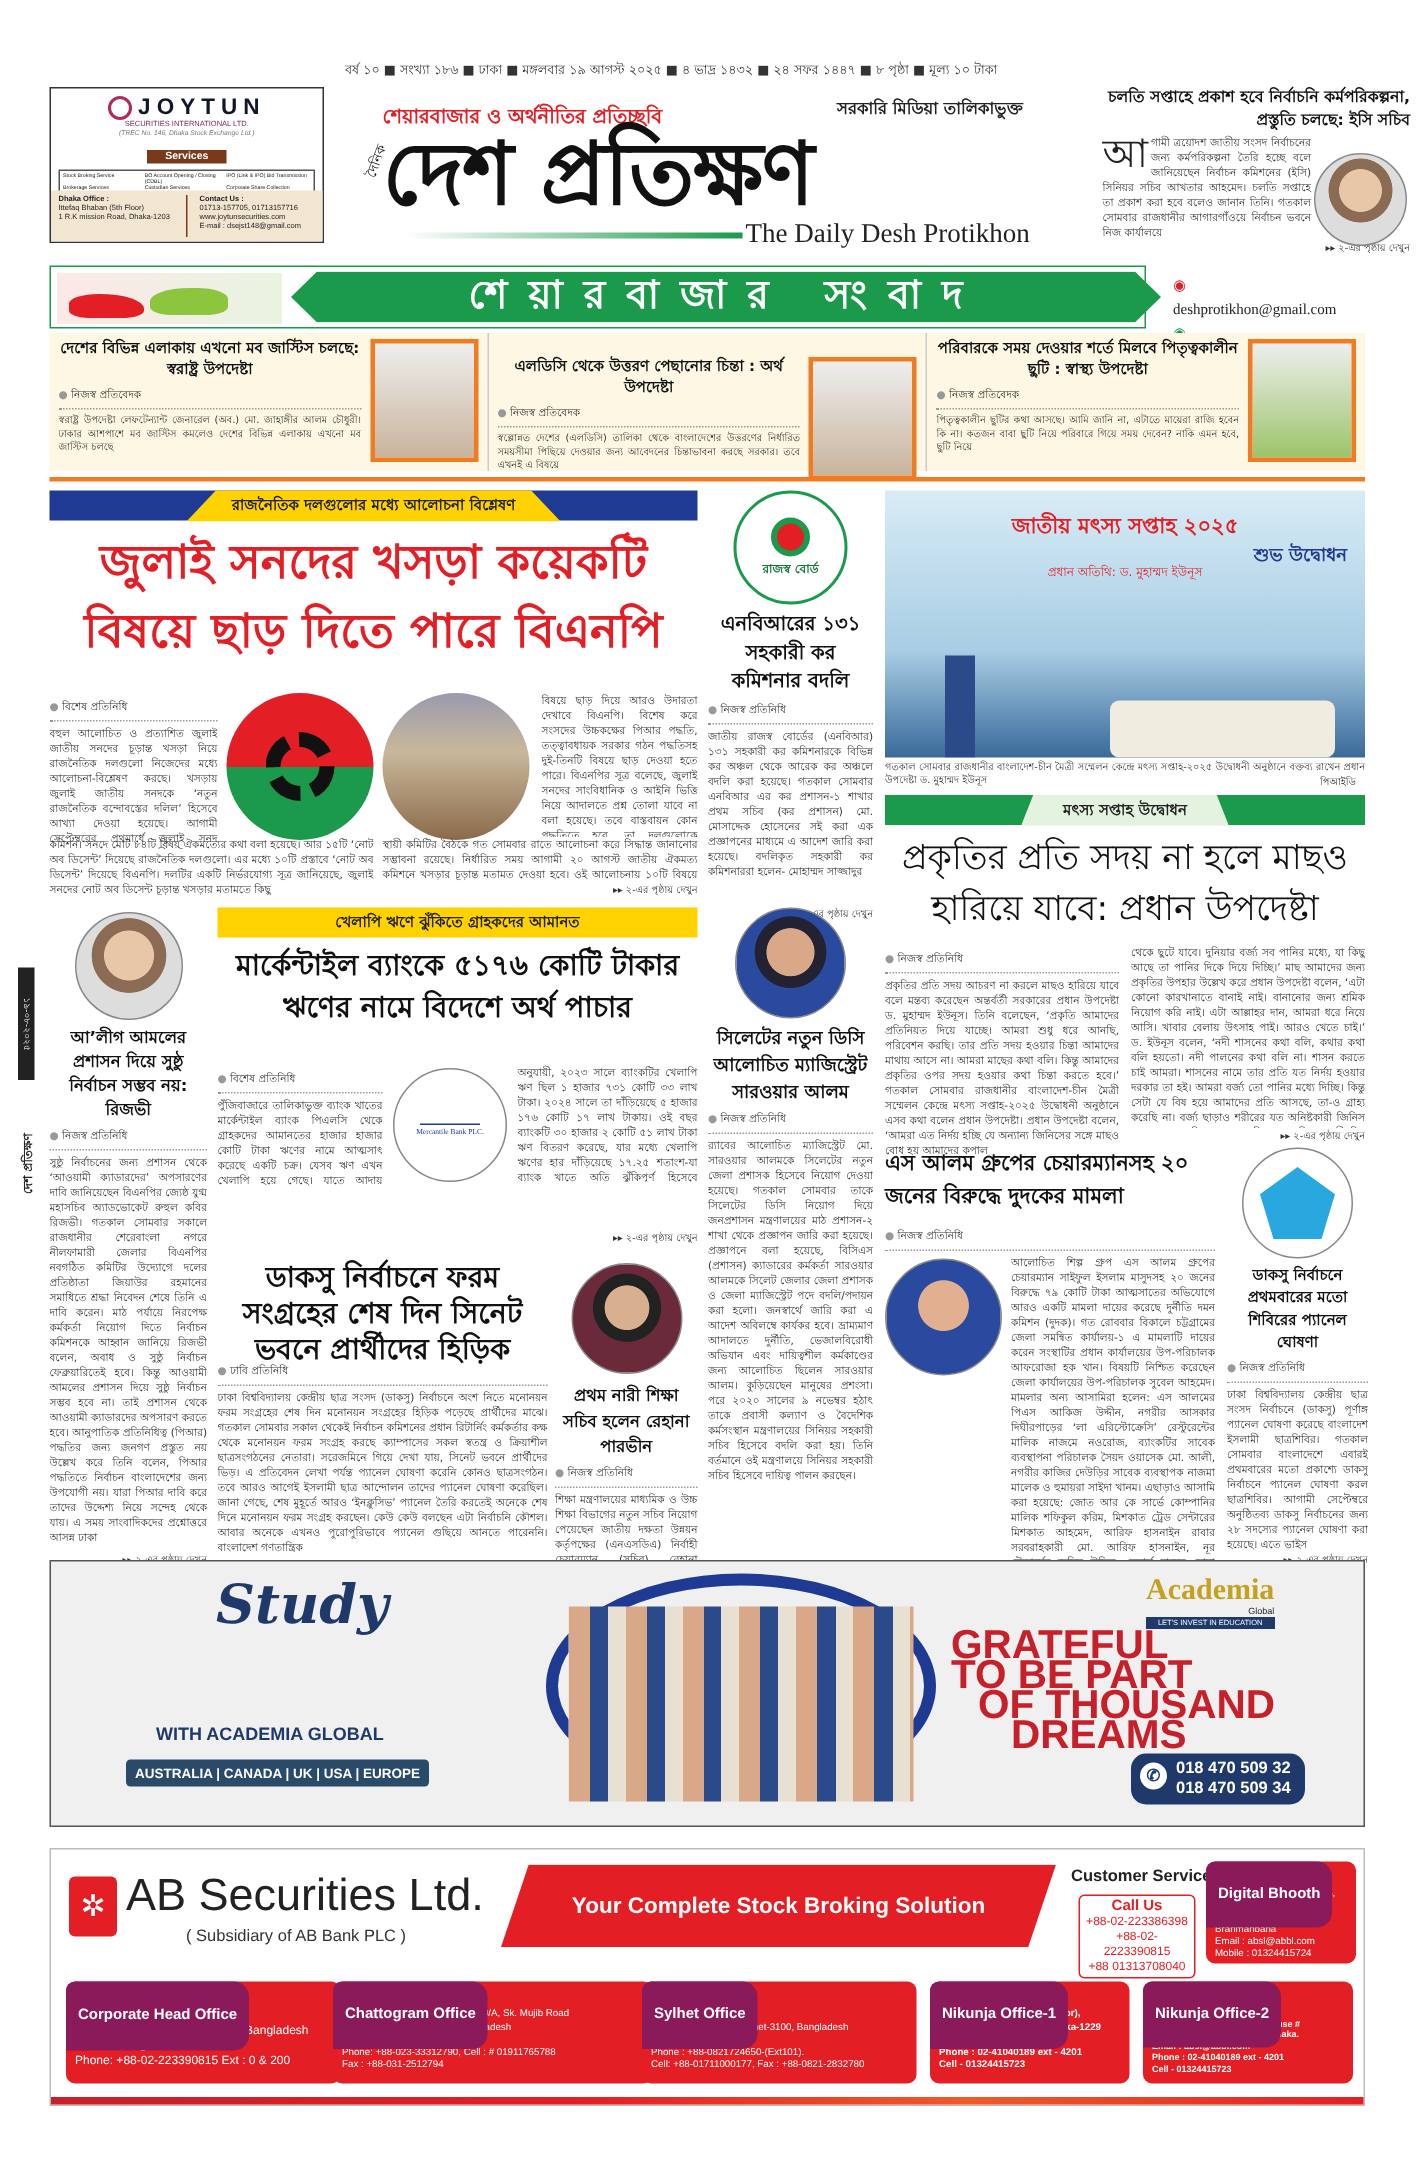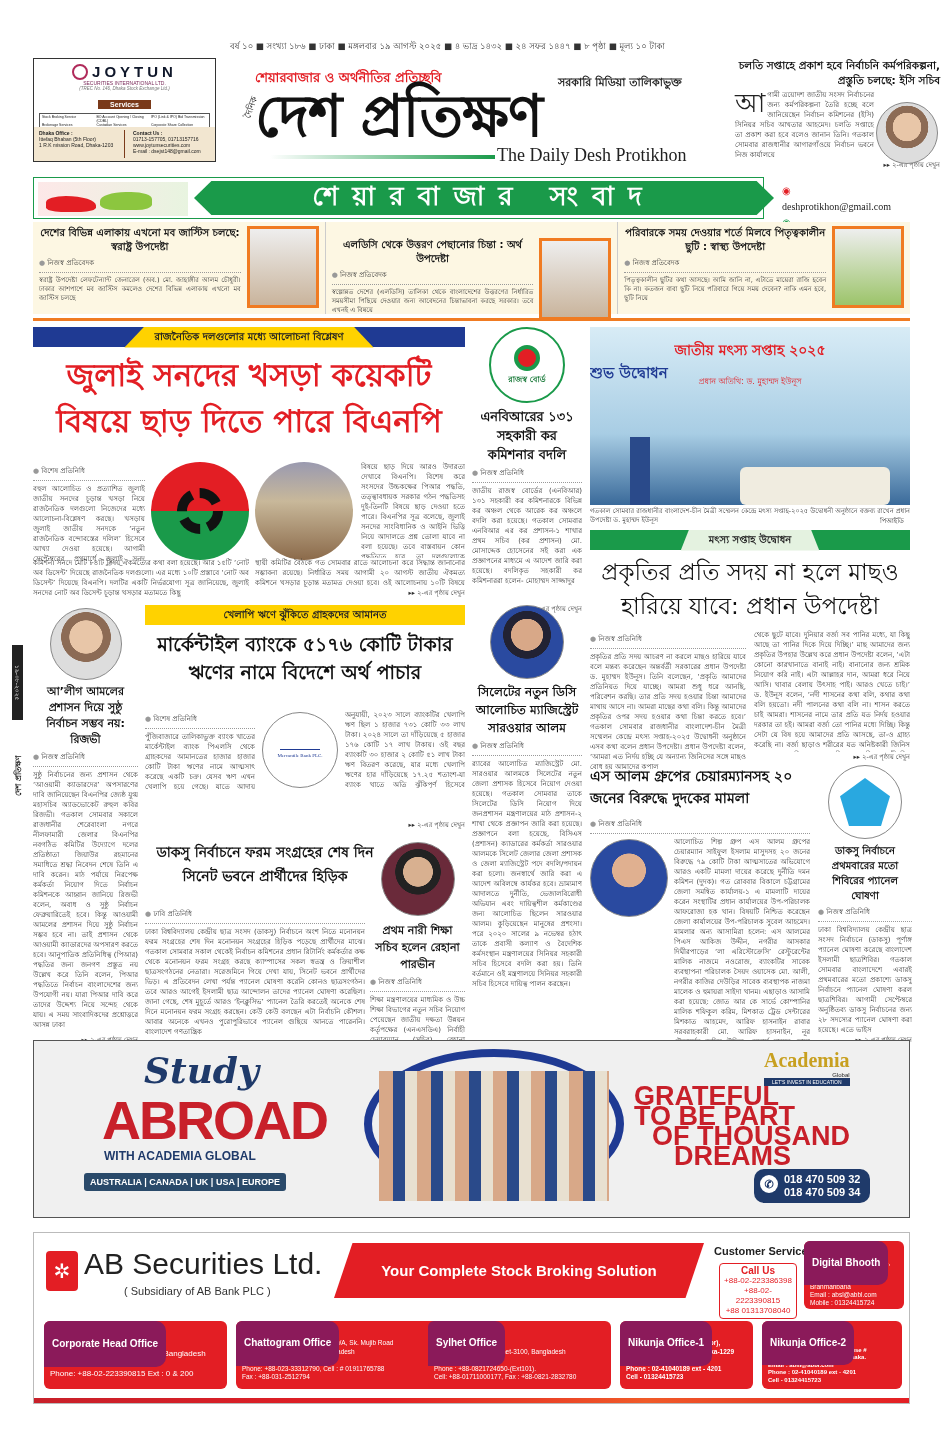--- a/index.html
+++ b/index.html
@@ -53,21 +53,21 @@
   <div style="flex:1">
         <div style="font-weight:bold">Contact Us :</div>
         <div>01713-157705, 01713157716</div>
         <div>www.joytunsecurities.com</div>
         <div>E-mail : dsejst148@gmail.com</div>
       </div>
  </div>
 </div>
 
 <div class="abs" style="left:255px;top:68px;font-size:13px;font-weight:bold;color:#e31e24">শেয়ারবাজার ও অর্থনীতির প্রতিচ্ছবি</div>
-<div class="abs" style="left:558px;top:74px;font-size:11px;font-weight:bold;color:#222">সরকারি মিডিয়া তালিকাভুক্ত</div>
+<div class="abs" style="left:558px;top:64px;font-size:11px;font-weight:bold;color:#222">সরকারি মিডিয়া তালিকাভুক্ত</div>
 <div class="abs" style="left:240px;top:100px;font-size:9px;transform:rotate(-70deg);color:#111">দৈনিক</div>
 <div class="abs" style="left:255px;top:80px;width:460px;font-size:58px;font-weight:900;line-height:72px;color:#111;letter-spacing:-1px">দেশ প্রতিক্ষণ</div>
 <div class="abs" style="left:270px;top:155px;width:225px;height:4px;background:linear-gradient(90deg,#fff,#1a9a4a)"></div>
 <div class="abs" style="left:497px;top:145px;font-family:'Liberation Serif',serif;font-size:18px;color:#222">The Daily Desh Protikhon</div>
 
 <div class="abs" style="left:735px;top:58px;width:205px">
  <div style="font-size:10.5px;font-weight:bold;text-align:right;line-height:15px;color:#111">চলতি সপ্তাহে প্রকাশ হবে নির্বাচনি কর্মপরিকল্পনা, প্রস্তুতি চলছে: ইসি সচিব</div>
  <div style="position:relative;margin-top:2px">
   <div class="photo" style="position:absolute;right:2px;top:12px;width:62px;height:62px"></div>
   <span style="float:left;font-size:26px;line-height:26px;margin-right:2px">আ</span>
@@ -145,21 +145,21 @@
   <div style="font-size:8px;font-weight:bold;color:#1a7a3a;margin-top:2px">রাজস্ব বোর্ড</div>
  </div>
  <div class="hl" style="font-size:13px;line-height:19px;font-weight:bold;margin-top:4px">এনবিআরের ১৩১ সহকারী কর কমিশনার বদলি</div>
  <div class="byline">নিজস্ব প্রতিনিধি</div>
  <div class="t" style="height:118px;overflow:hidden">জাতীয় রাজস্ব বোর্ডের (এনবিআর) ১৩১ সহকারী কর কমিশনারকে বিভিন্ন কর অঞ্চল থেকে আরেক কর অঞ্চলে বদলি করা হয়েছে। গতকাল সোমবার এনবিআর এর কর প্রশাসন-১ শাখার প্রথম সচিব (কর প্রশাসন) মো. মোসাদ্দেক হোসেনের সই করা এক প্রজ্ঞাপনের মাধ্যমে এ আদেশ জারি করা হয়েছে। বদলিকৃত সহকারী কর কমিশনাররা হলেন- মোহাম্মদ সাজ্জাদুর</div>
  <span class="more">২-এর পৃষ্ঠায় দেখুন</span>
 </div>
 
 <div class="abs" style="left:590px;top:327px;width:320px;height:178px;background:linear-gradient(#d8ecf6,#a8cde4 60%,#3a6a9a);overflow:hidden">
  <div style="position:absolute;left:0;right:0;top:12px;text-align:center;color:#e31e24;font-size:14px;font-weight:bold">জাতীয় মৎস্য সপ্তাহ ২০২৫</div>
- <div style="position:absolute;left:0;right:12px;top:34px;text-align:left;color:#1f3a93;font-size:15px;font-weight:bold">শুভ উদ্বোধন</div>
+ <div style="position:absolute;left:0;right:12px;top:34px;text-align:right;color:#1f3a93;font-size:12px;font-weight:bold">শুভ উদ্বোধন</div>
  <div style="position:absolute;left:0;right:0;top:48px;text-align:center;color:#e31e24;font-size:8px">প্রধান অতিথি: ড. মুহাম্মদ ইউনূস</div>
  <div style="position:absolute;left:40px;top:110px;width:20px;height:68px;background:#2a4a8a"></div>
  <div style="position:absolute;left:150px;top:140px;width:150px;height:38px;background:#f0ece0;border-radius:6px"></div>
 </div>
 <div class="abs t" style="left:590px;top:507px;width:320px;font-size:6.5px;line-height:9px">গতকাল সোমবার রাজধানীর বাংলাদেশ-চীন মৈত্রী সম্মেলন কেন্দ্রে মৎস্য সপ্তাহ-২০২৫ উদ্বোধনী অনুষ্ঠানে বক্তব্য রাখেন প্রধান উপদেষ্টা ড. মুহাম্মদ ইউনূস</div>
 <div class="abs" style="left:880px;top:516px;font-size:6.5px">পিআইডি</div>
 
 <div class="abs" style="left:590px;top:530px;width:320px;height:20px;background:#1a9a4a;display:flex;align-items:center;justify-content:center">
  <span style="background:#e4f2e0;padding:2px 28px;font-size:10px;font-weight:bold;clip-path:polygon(6% 0,94% 0,100% 100%,0 100%)">মৎস্য সপ্তাহ উদ্বোধন</span>
 </div>
@@ -224,38 +224,37 @@
 <div class="abs" style="left:818px;top:765px;width:94px">
  <div style="width:74px;height:74px;margin:0 auto;border-radius:50%;border:1px solid #888;display:flex;align-items:center;justify-content:center">
   <div style="width:50px;height:48px;background:#29a8e0;clip-path:polygon(50% 0,100% 38%,82% 100%,18% 100%,0 38%)"></div>
  </div>
  <div class="hl" style="font-size:10px;line-height:15px;font-weight:bold;margin-top:4px">ডাকসু নির্বাচনে প্রথমবারের মতো শিবিরের প্যানেল ঘোষণা</div>
  <div class="byline">নিজস্ব প্রতিনিধি</div>
  <div class="t" style="height:110px;overflow:hidden">ঢাকা বিশ্ববিদ্যালয় কেন্দ্রীয় ছাত্র সংসদ নির্বাচনে (ডাকসু) পূর্ণাঙ্গ প্যানেল ঘোষণা করেছে বাংলাদেশ ইসলামী ছাত্রশিবির। গতকাল সোমবার বাংলাদেশে এবারই প্রথমবারের মতো প্রকাশ্যে ডাকসু নির্বাচনে প্যানেল ঘোষণা করল ছাত্রশিবির। আগামী সেপ্টেম্বরে অনুষ্ঠিতব্য ডাকসু নির্বাচনের জন্য ২৮ সদস্যের প্যানেল ঘোষণা করা হয়েছে। এতে ভাইস</div>
  <span class="more">২-এর পৃষ্ঠায় দেখুন</span>
 </div>
 
-<div class="abs hl" style="left:155px;top:840px;width:220px;font-size:14px;line-height:24px;font-weight:bold">ডাকসু নির্বাচনে ফরম সংগ্রহের শেষ দিন সিনেট ভবনে প্রার্থীদের হিড়িক</div>
+<div class="abs hl" style="left:145px;top:840px;width:220px;font-size:19px;line-height:24px;font-weight:bold">ডাকসু নির্বাচনে ফরম সংগ্রহের শেষ দিন সিনেট ভবনে প্রার্থীদের হিড়িক</div>
 <div class="abs" style="left:145px;top:905px;width:220px">
  <div class="byline">ঢাবি প্রতিনিধি</div>
  <div class="t" style="height:120px;overflow:hidden">ঢাকা বিশ্ববিদ্যালয় কেন্দ্রীয় ছাত্র সংসদ (ডাকসু) নির্বাচনে অংশ নিতে মনোনয়ন ফরম সংগ্রহের শেষ দিন মনোনয়ন সংগ্রহের হিড়িক পড়েছে প্রার্থীদের মাঝে। গতকাল সোমবার সকাল থেকেই নির্বাচন কমিশনের প্রধান রিটার্নিং কর্মকর্তার কক্ষ থেকে মনোনয়ন ফরম সংগ্রহ করছে ক্যাম্পাসের সকল স্বতন্ত্র ও ক্রিয়াশীল ছাত্রসংগঠনের নেতারা। সরেজমিনে গিয়ে দেখা যায়, সিনেট ভবনে প্রার্থীদের ভিড়। এ প্রতিবেদন লেখা পর্যন্ত প্যানেল ঘোষণা করেনি কোনও ছাত্রসংগঠন। তবে আরও আগেই ইসলামী ছাত্র আন্দোলন তাদের প্যানেল ঘোষণা করেছিল। জানা গেছে, শেষ মুহূর্তে আরও ‘ইনক্লুসিভ’ প্যানেল তৈরি করতেই অনেকে শেষ দিনে মনোনয়ন ফরম সংগ্রহ করছেন। কেউ কেউ বলছেন এটা নির্বাচনি কৌশল। আবার অনেকে এখনও পুরোপুরিভাবে প্যানেল গুছিয়ে আনতে পারেননি। বাংলাদেশ গণতান্ত্রিক</div>
  <span class="more">২-এর পৃষ্ঠায় দেখুন</span>
 </div>
 
 <div class="abs" style="left:370px;top:842px;width:95px">
  <div class="photo" style="width:74px;height:74px;margin:0 auto;background:radial-gradient(circle at 50% 40%,#d8b090 0 26%,#222 27% 40%,#6a2a3a 41%)"></div>
  <div class="hl" style="font-size:11px;line-height:17px;font-weight:bold;margin-top:6px">প্রথম নারী শিক্ষা সচিব হলেন রেহানা পারভীন</div>
  <div class="byline">নিজস্ব প্রতিনিধি</div>
  <div class="t">শিক্ষা মন্ত্রণালয়ের মাধ্যমিক ও উচ্চ শিক্ষা বিভাগের নতুন সচিব নিয়োগ পেয়েছেন জাতীয় দক্ষতা উন্নয়ন কর্তৃপক্ষের (এনএসডিএ) নির্বাহী চেয়ারম্যান (সচিব) রেহানা পারভীন।</div>
  <span class="more">২-এর পৃষ্ঠায় দেখুন</span>
 </div>
 
 <div class="abs" style="left:33px;top:1040px;width:877px;height:178px;border:1px solid #555;background:#f0f0f0;overflow:hidden;font-family:'Liberation Sans',sans-serif">
  <div style="position:absolute;left:110px;top:8px;font-family:'DejaVu Serif',serif;font-style:italic;font-size:36px;color:#1f3a6a;font-weight:bold">Study</div>
- <div style="position:absolute;left:68px;top:48px;font-size:54px;font-weight:900;color:#c8202a;letter-spacing:-2px">ABROAD</div>
  <div style="position:absolute;left:70px;top:108px;font-size:12px;font-weight:bold;color:#1f3a6a">WITH ACADEMIA GLOBAL</div>
  <div style="position:absolute;left:50px;top:132px;background:#2a4a6a;color:#fff;font-size:9px;font-weight:bold;padding:4px 6px;border-radius:3px">AUSTRALIA | CANADA | UK | USA | EUROPE</div>
  <div style="position:absolute;left:310px;top:0;width:290px;height:176px">
   <div style="position:absolute;left:20px;top:8px;width:260px;height:150px;border:8px solid #1f3a93;border-radius:50%"></div>
   <div style="position:absolute;left:35px;top:30px;width:230px;height:130px;background:repeating-linear-gradient(90deg,#d8a888 0 14px,#2a4a8a 14px 26px,#e8e0d0 26px 38px)"></div>
  </div>
  <div style="position:absolute;left:730px;top:8px;text-align:center">
   <div style="font-family:'Liberation Serif',serif;font-size:20px;font-weight:bold;color:#c8a020">Academia</div>
   <div style="font-size:6px;text-align:right">Global</div>
   <div style="font-size:5px;background:#1f3a6a;color:#fff;padding:1px 3px">LET'S INVEST IN EDUCATION</div>
@@ -295,21 +294,21 @@
       <div>Email : absl@abbl.com</div>
       <div>Mobile : 01324415724</div>
  </div>
  <div class="office" style="left:10px;top:88px;width:183px;height:68px;font-size:8px;line-height:10px">
   <span class="oh">Corporate Head Office</span>
   <div>WW Tower, (Level-6)</div>
       <div>68, Motijheel C/A, Dhaka-1000, Bangladesh</div>
       <div>Email : absl@abbl.com</div>
       <div>Phone: +88-02-223390815 Ext : 0 &amp; 200</div>
  </div>
- <div class="office" style="left:202px;top:88px;width:213px;height:68px;font-size:6.5px;line-height:8.5px">
+ <div class="office" style="left:188px;top:88px;width:213px;height:68px;font-size:6.5px;line-height:8.5px">
   <span class="oh">Chattogram Office</span>
   <div>Agrabad Centre, (2nd Floor) 2470/A, Sk. Mujib Road</div>
       <div>Agrabad C/A. Chattogram, Bangladesh</div>
       <div>Email : absl@abbl.com</div>
       <div>Phone: +88-023-33312790, Cell : # 01911765788</div>
       <div>Fax : +88-031-2512794</div>
  </div>
  <div class="office" style="left:394px;top:88px;width:183px;height:68px;font-size:6.5px;line-height:8.5px">
   <span class="oh">Sylhet Office</span>
   <div>Firoz Centre (4th Floor)</div>

